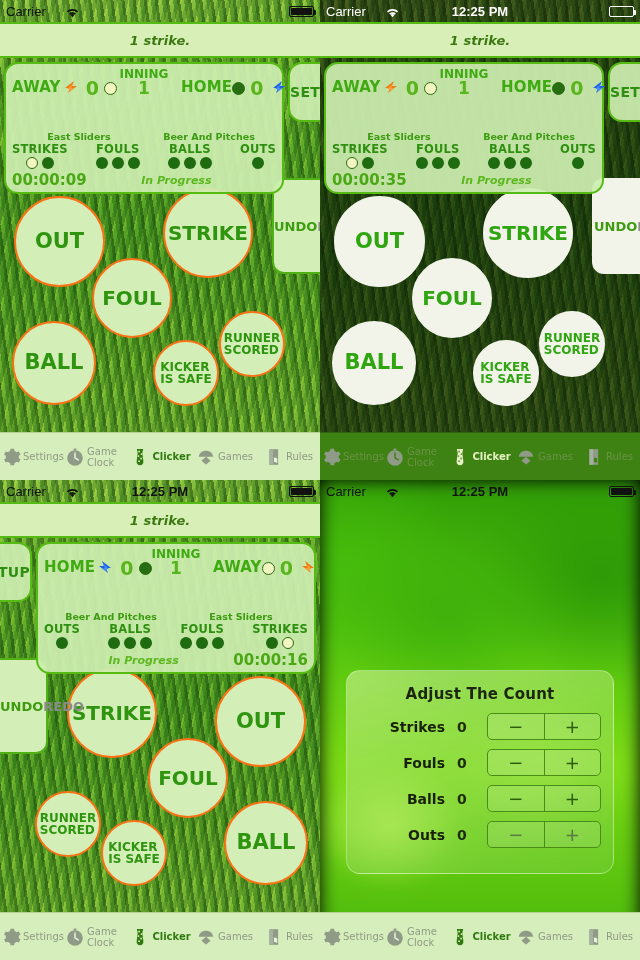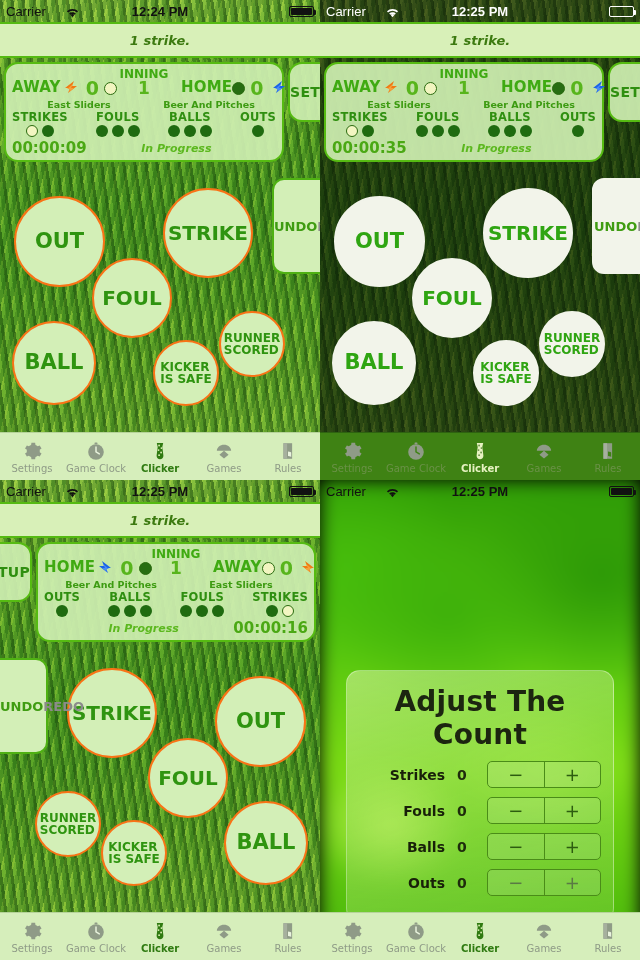--- a/index.html
+++ b/index.html
@@ -81,21 +81,21 @@
   .poss.on { background:#f2f5c0; }
   .poss.off { background:#276d12; }
   .bolt { width:20px; height:17px; }
   .inning-col { display:flex; flex-direction:column; align-items:center; width:60px; }
   .inning-lbl { font-size:12px; font-weight:800; color:#3faa12; line-height:1;
                 font-family:"DejaVu Sans", sans-serif; }
   .inning-val { font-size:17px; font-weight:700; color:#58b51c; line-height:1.05;
                 font-family:"DejaVu Sans", sans-serif; }
   .names { display:flex; justify-content:space-between; padding:1px 2px 0; }
   .tname { font-size:9.5px; font-weight:800; color:#3d9b12; width:130px; text-align:center;
-           font-family:"DejaVu Sans", sans-serif; }
+           font-family:"DejaVu Sans", sans-serif;margin-top:32px; }
 
   .counts { display:flex; justify-content:space-between; margin-top:2px; }
   .count-grp { display:flex; flex-direction:column; align-items:center; }
   .count-lbl { font-size:11.5px; font-weight:800; color:#2f8f10; letter-spacing:.2px;
                font-family:"DejaVu Sans", sans-serif; line-height:1; }
   .dots { display:flex; gap:4px; margin-top:2px; }
   .dot { width:12px; height:12px; border-radius:50%; }
   .dot.filled { background:#1f6b10; }
   .dot.active { background:#f3f6c2; border:1px solid #2b6b10; }
 
@@ -117,32 +117,32 @@
             font-size:13px; font-weight:800; font-family:"DejaVu Sans", sans-serif; }
   .ur .undo { color:#3f9c12; }
   .ur .redo { color:#8b8b8b; }
   .ur.right { right:-2px; top:0; height:96px; border-radius:12px 0 0 12px; }
   .ur.left  { left:-2px;  top:0; height:96px; border-radius:0 12px 12px 0; }
 
   
   .tabbar { position:absolute; left:0; right:0; bottom:0; height:48px; z-index:10;
             background:#d6eebb; border-top:1px solid #b6d39a; display:flex; }
   .tabbar.dark { background:#3f8214; border-top:1px solid #2e6310; }
-  .tab { flex:1; display:flex; flex-direction:column; align-items:center; justify-content:center; gap:1px; }
+  .tab { flex:1; display:flex; flex-direction:row; align-items:center; justify-content:center; gap:1px; }
   .tab svg { display:block; }
   .tab .lbl { font-size:10px; color:#8f9b87; font-family:"DejaVu Sans", sans-serif; }
   .tabbar.dark .tab .lbl { color:#6a9147; }
   .tab.active .lbl { color:#2f7a10; font-weight:700; }
   .tabbar.dark .tab.active .lbl { color:#e7f2c2; font-weight:700; }
 
   
   .dialog { position:absolute; left:26px; right:26px; top:190px; z-index:7;
             background:linear-gradient(160deg, rgba(205,240,150,.62), rgba(160,225,95,.55) 45%, rgba(120,205,60,.5));
             border:1px solid rgba(255,255,255,.35); border-radius:14px; padding:14px 12px 16px; }
-  .dlg-title { text-align:center; font-size:28px; font-weight:800; color:#1c2510;
+  .dlg-title { text-align:center; font-size:15px; font-weight:800; color:#1c2510;
                font-family:"DejaVu Sans", sans-serif; margin-bottom:10px; letter-spacing:.2px; }
   .dlg-row { display:flex; align-items:center; margin-bottom:9px; }
   .dlg-lbl { width:98px; text-align:right; padding-right:12px; font-size:14px; font-weight:800;
              color:#182009; font-family:"DejaVu Sans", sans-serif; }
   .dlg-val { width:30px; font-size:14px; font-weight:700; color:#1e2b0c;
              font-family:"DejaVu Sans", sans-serif; }
   .stepper { flex:1; height:27px; display:flex; border:1px solid #4a8c18; border-radius:5px;
              overflow:hidden; background:rgba(255,255,255,.12); }
   .stepper > div { flex:1; display:flex; align-items:center; justify-content:center;
                    font-size:18px; color:#2d5c10; font-family:"DejaVu Sans", sans-serif; }
@@ -161,21 +161,20 @@
       <div class="sb-left">
         <span>Carrier</span>
         <span class="wifi">
           <svg viewBox="0 0 16 12" width="13" height="10">
               <path d="M8 11.2 5.6 8.3a3.9 3.9 0 0 1 4.8 0z" fill="currentColor"></path>
               <path d="M8 1.2c2.6 0 5 .95 6.8 2.6l-1.3 1.5A8.3 8.3 0 0 0 8 3.2a8.3 8.3 0 0 0-5.5 2.1L1.2 3.8A10 10 0 0 1 8 1.2z" fill="currentColor"></path>
               <path d="M8 5.1c1.6 0 3 .6 4.1 1.6l-1.3 1.5A4.5 4.5 0 0 0 8 7.1c-1.1 0-2.1.4-2.8 1.1L3.9 6.7A6 6 0 0 1 8 5.1z" fill="currentColor"></path>
             </svg>
         </span>
       </div>
-      <div class="sb-time">12:24 PM</div>
       <div class="sb-right">
         <span class="batt">
             <span class="fill"></span>
           </span>
       </div>
     </div>
 
     <div class="banner">
       <span>1 strike.</span>
     </div>

